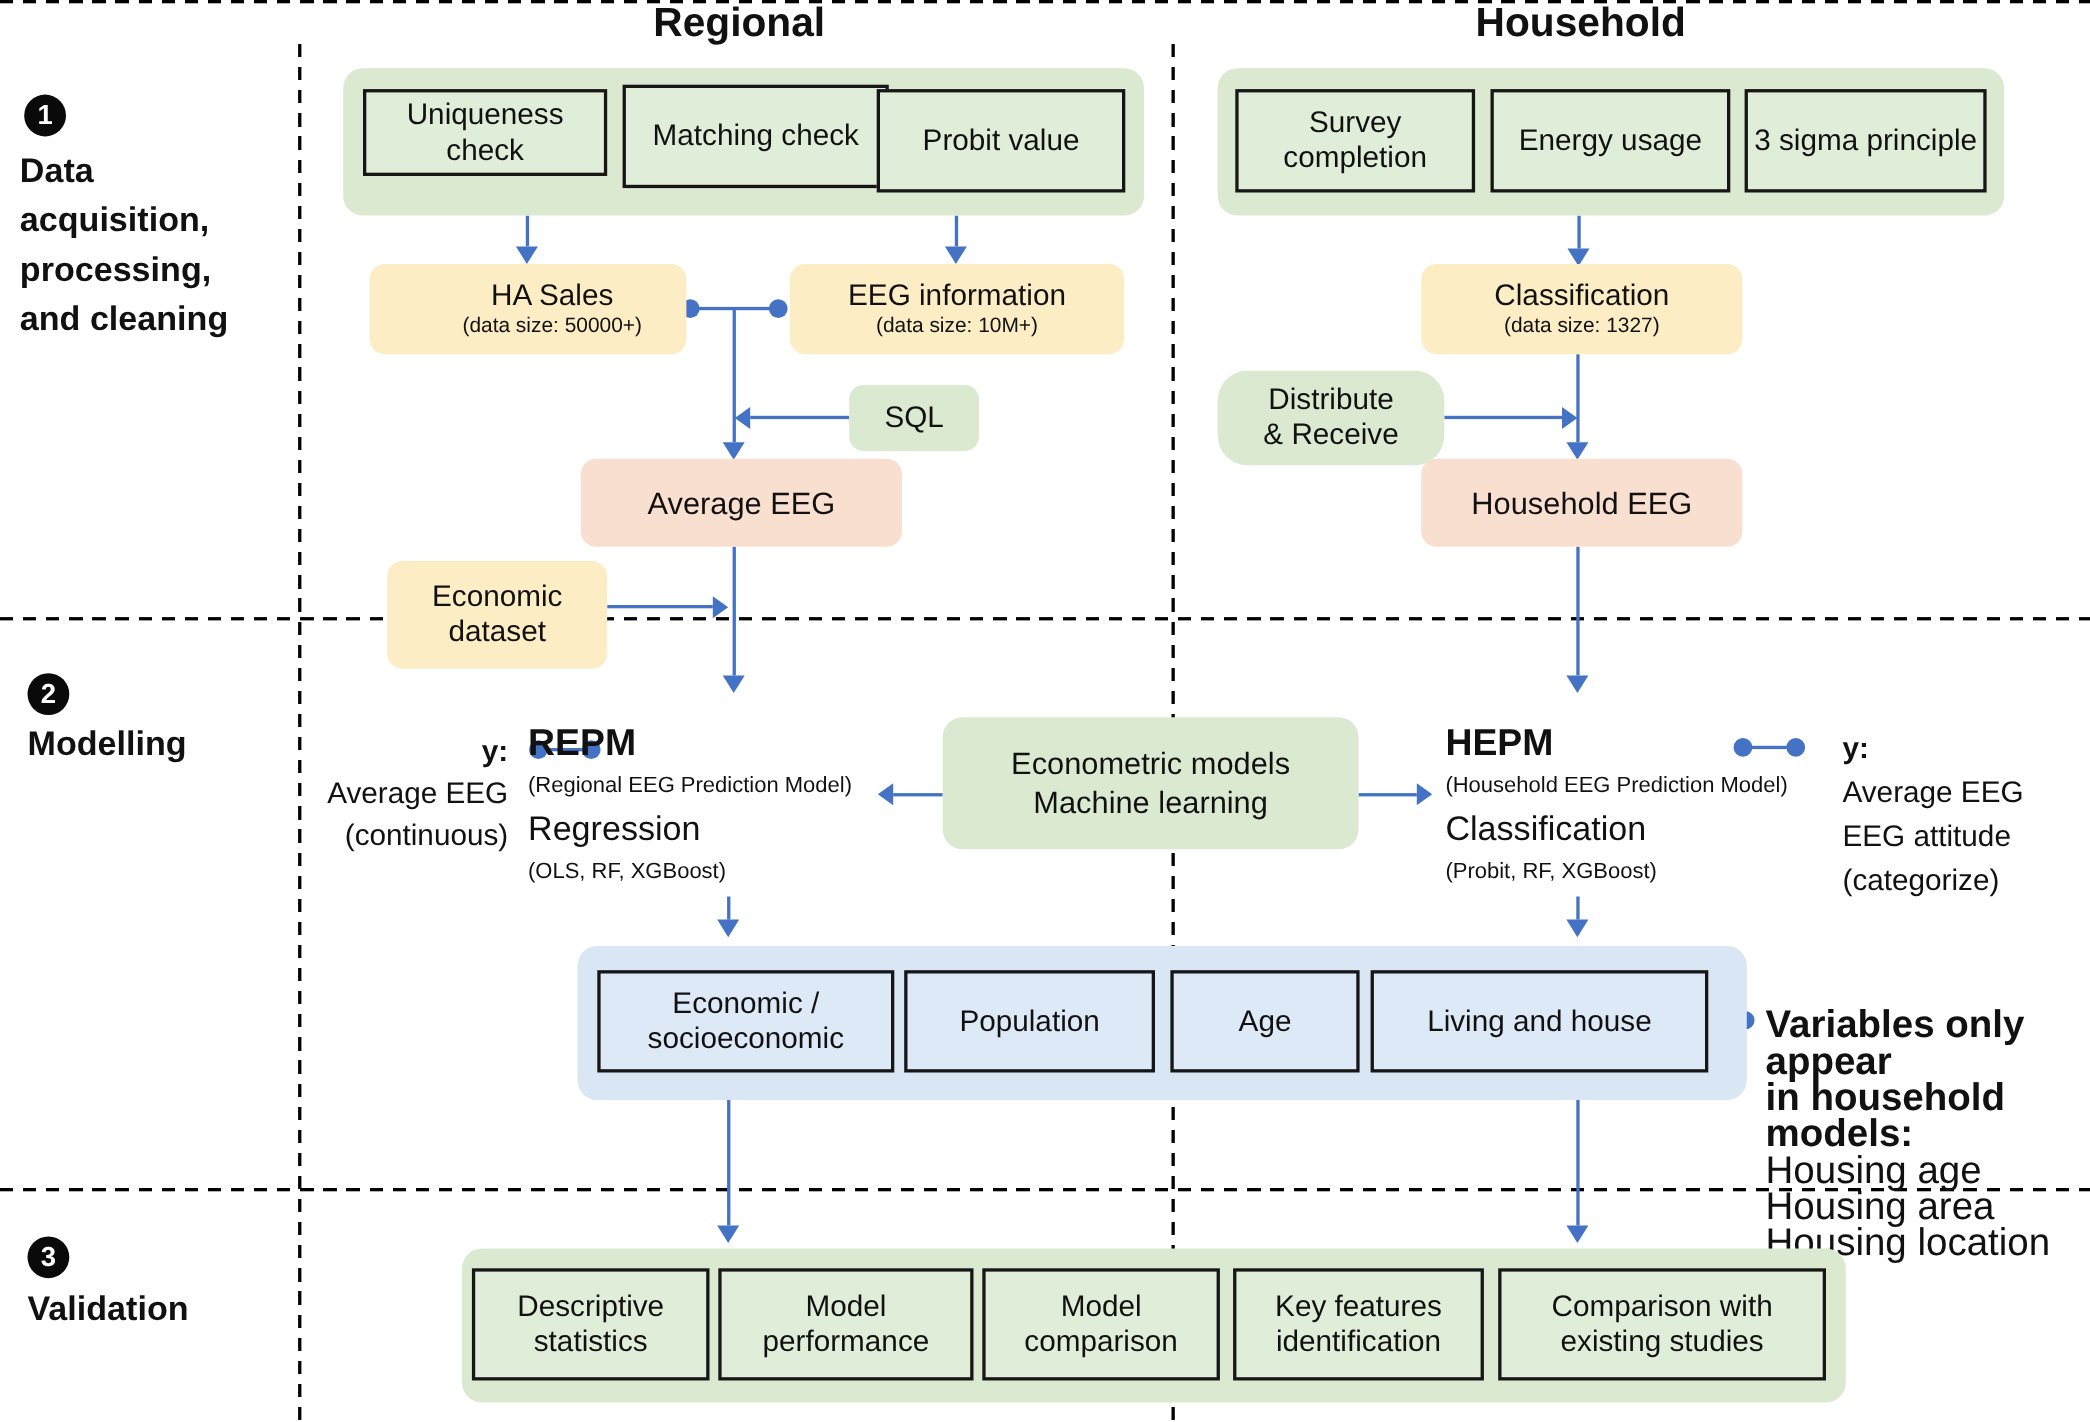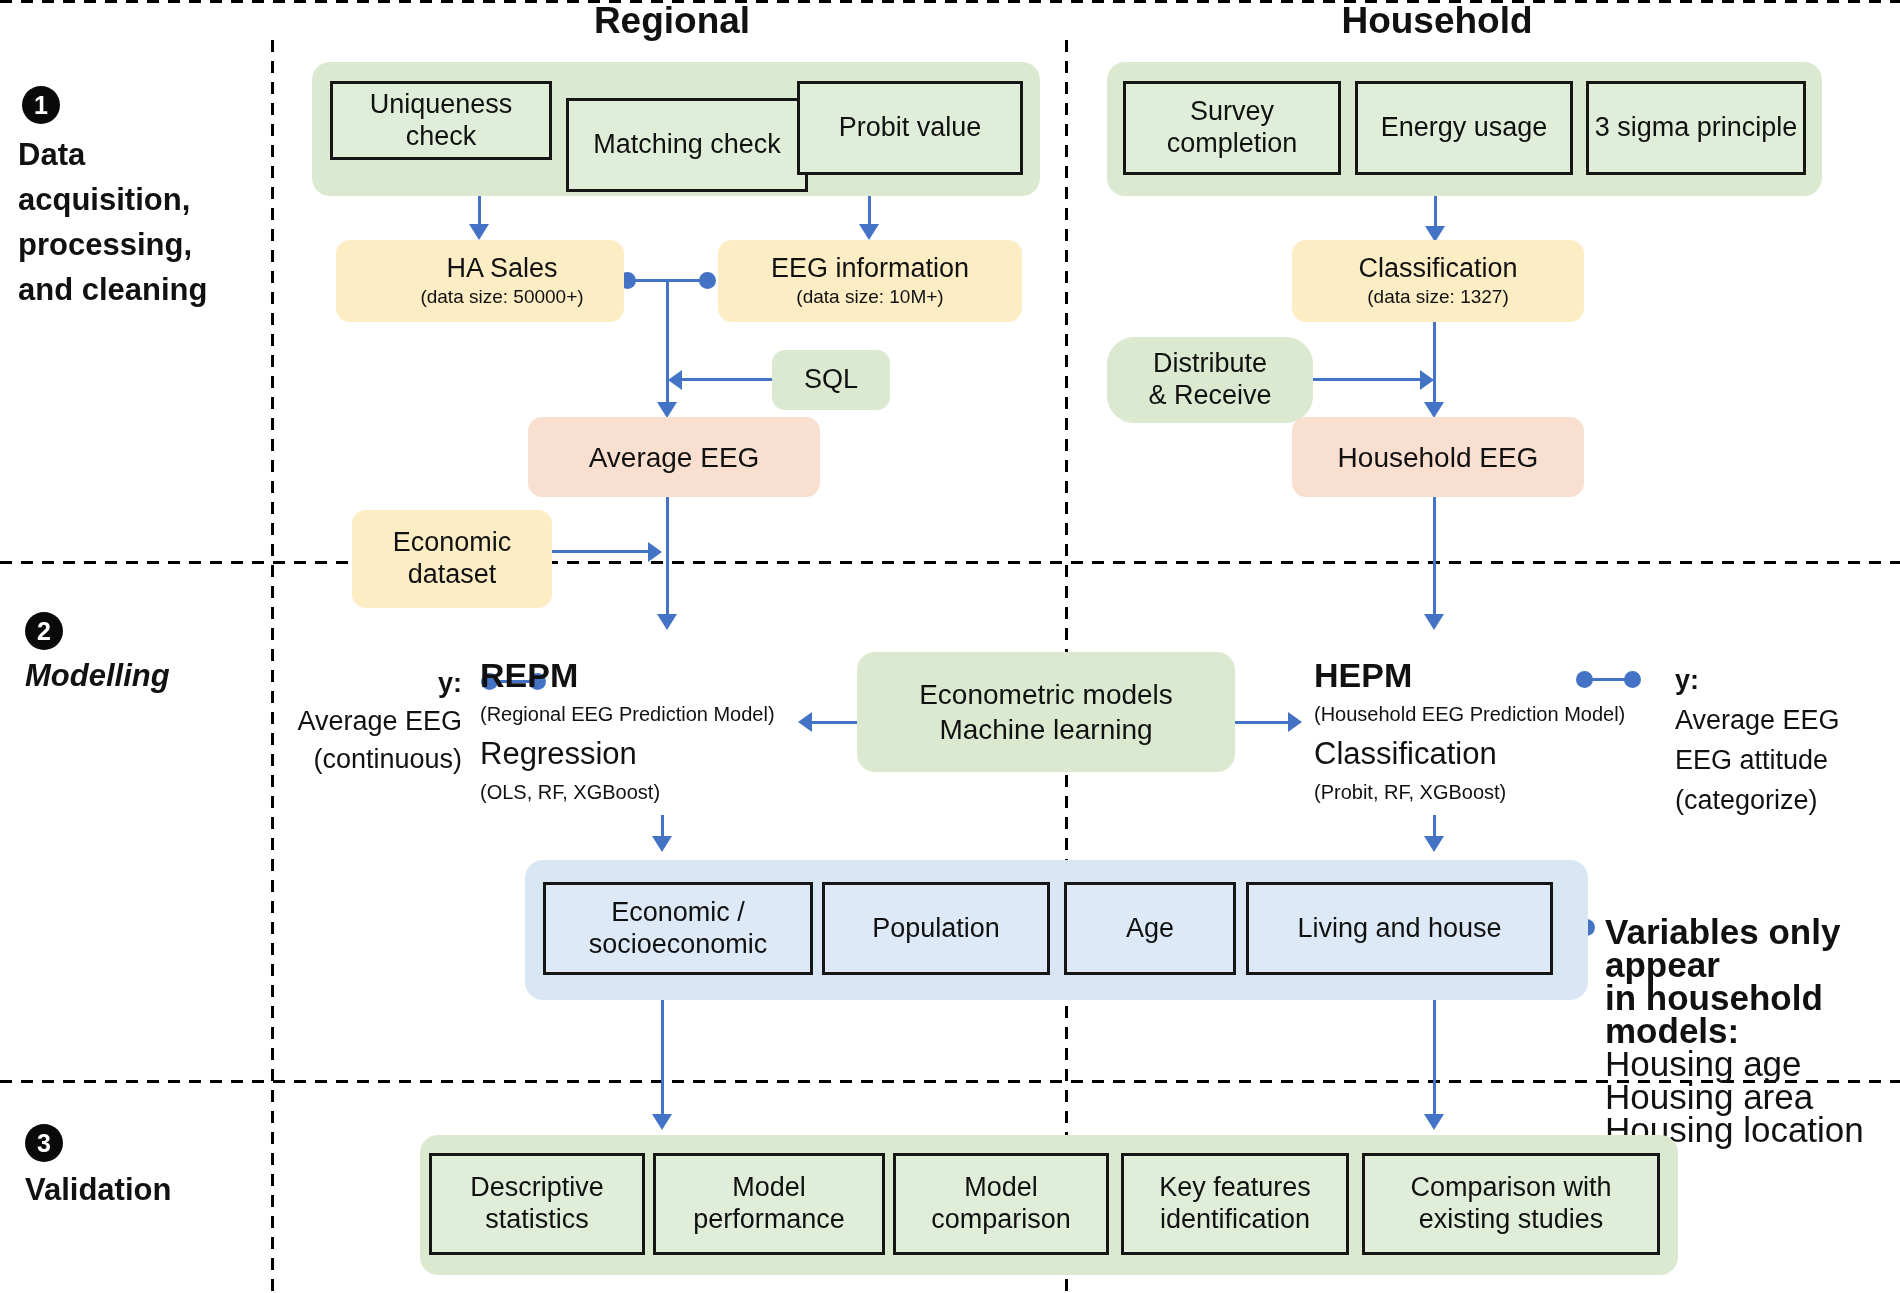--- a/index.html
+++ b/index.html
@@ -123,31 +123,31 @@
     </div>
   <div class="abs sidelabel step1" style="left:18px;top:132px;width:255px;">
     <span>Data</span>
     <span>acquisition,</span>
     <span>processing,</span>
     <span>and cleaning</span>
   </div>
   <div class="abs numcircle" style="left:25px;top:612px;">
       <span>2</span>
     </div>
-  <div class="abs sidelabel" style="left:25px;top:658px;font-style:italic;">Modelling</div>
+  <div class="abs sidelabel" style="left:25px;top:658px;">Modelling</div>
   <div class="abs numcircle" style="left:25px;top:1124px;">
       <span>3</span>
     </div>
   <div class="abs sidelabel" style="left:25px;top:1172px;">Validation</div>
 
   <div class="abs green-ct" style="left:312px;top:62px;width:728px;height:134px;"></div>
   <div class="abs cbox bordered green-bx t27" style="left:330px;top:81px;width:222px;height:79px;">
       <span>Uniqueness check</span>
     </div>
-  <div class="abs cbox bordered green-bx t27" style="left:566px;top:98px;width:242px;height:94px;">
+  <div class="abs cbox bordered green-bx t27" style="left:566px;top:77px;width:242px;height:94px;">
       <span>Matching check</span>
     </div>
   <div class="abs cbox bordered green-bx t27" style="left:797px;top:81px;width:226px;height:94px;">
       <span>Probit value</span>
     </div>
 
   <div class="abs cbox yellow-rd" style="left:336px;top:240px;width:288px;height:82px;padding-left:44px;">
     <span class="t27">HA Sales</span>
     <span class="sub19">(data size: 50000+)</span>
   </div>

